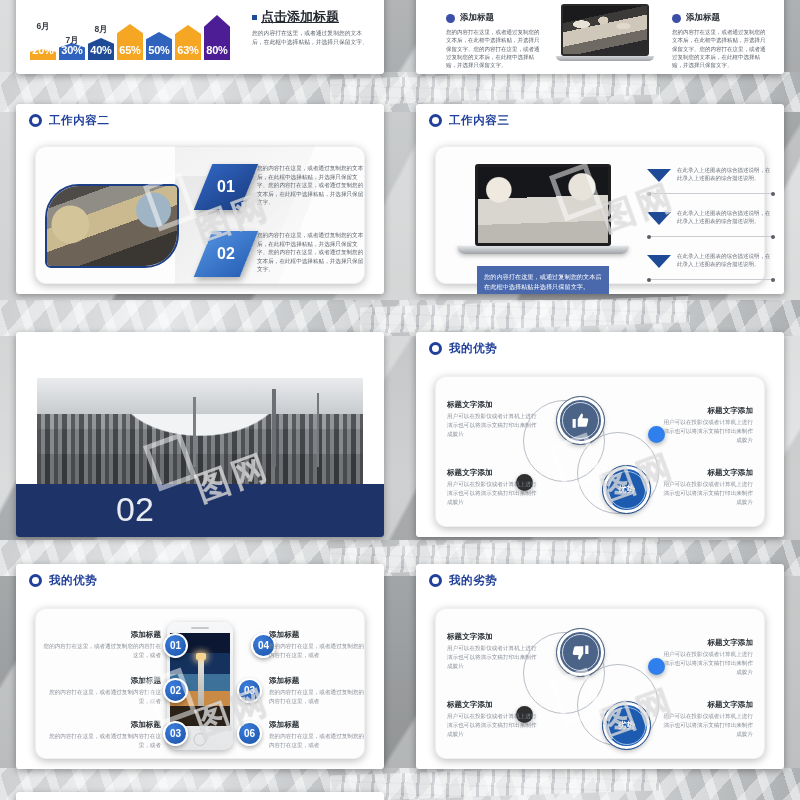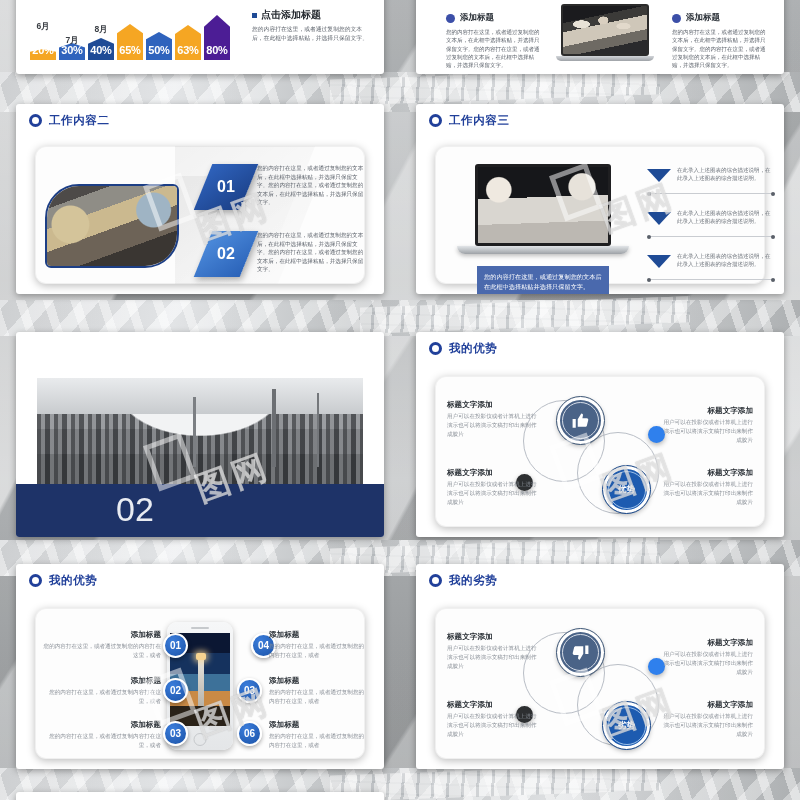--- a/index.html
+++ b/index.html
@@ -139,21 +139,21 @@
         <div class="barwrap">
           <div class="bar" style="height: 45px; background: #4c1d95;">
             <span>80%</span>
           </div>
         </div>
       </div>
   </div>
   <div style="position:absolute;left:236px;top:92px;width:120px;">
     <div style="display:flex;align-items:center;gap:4px;margin-bottom:3px;">
       <span style="width:5px;height:5px;background:#1f4b96;display:inline-block;"></span>
-      <span style="font-size:10px;font-weight:bold;color:#262b31;">点击添加标题</span>
+      <span style="font-size:13px;font-weight:bold;color:#262b31;text-decoration:underline;">点击添加标题</span>
     </div>
     <div class="ctxt" style="font-size:5.8px;">您的内容打在这里，或者通过复制您的文本后，在此框中选择粘贴，并选择只保留文字。</div>
   </div>
 </div>
 
 <div class="slide" style="left:416px;top:-84px;width:368px;height:158px;">
 
   <div style="position:absolute;left:30px;top:96px;width:94px;">
     <div style="display:flex;align-items:center;gap:5px;margin-bottom:4px;">
       <span style="width:9px;height:9px;border-radius:50%;background:#3c4fa8;display:inline-block;"></span>

